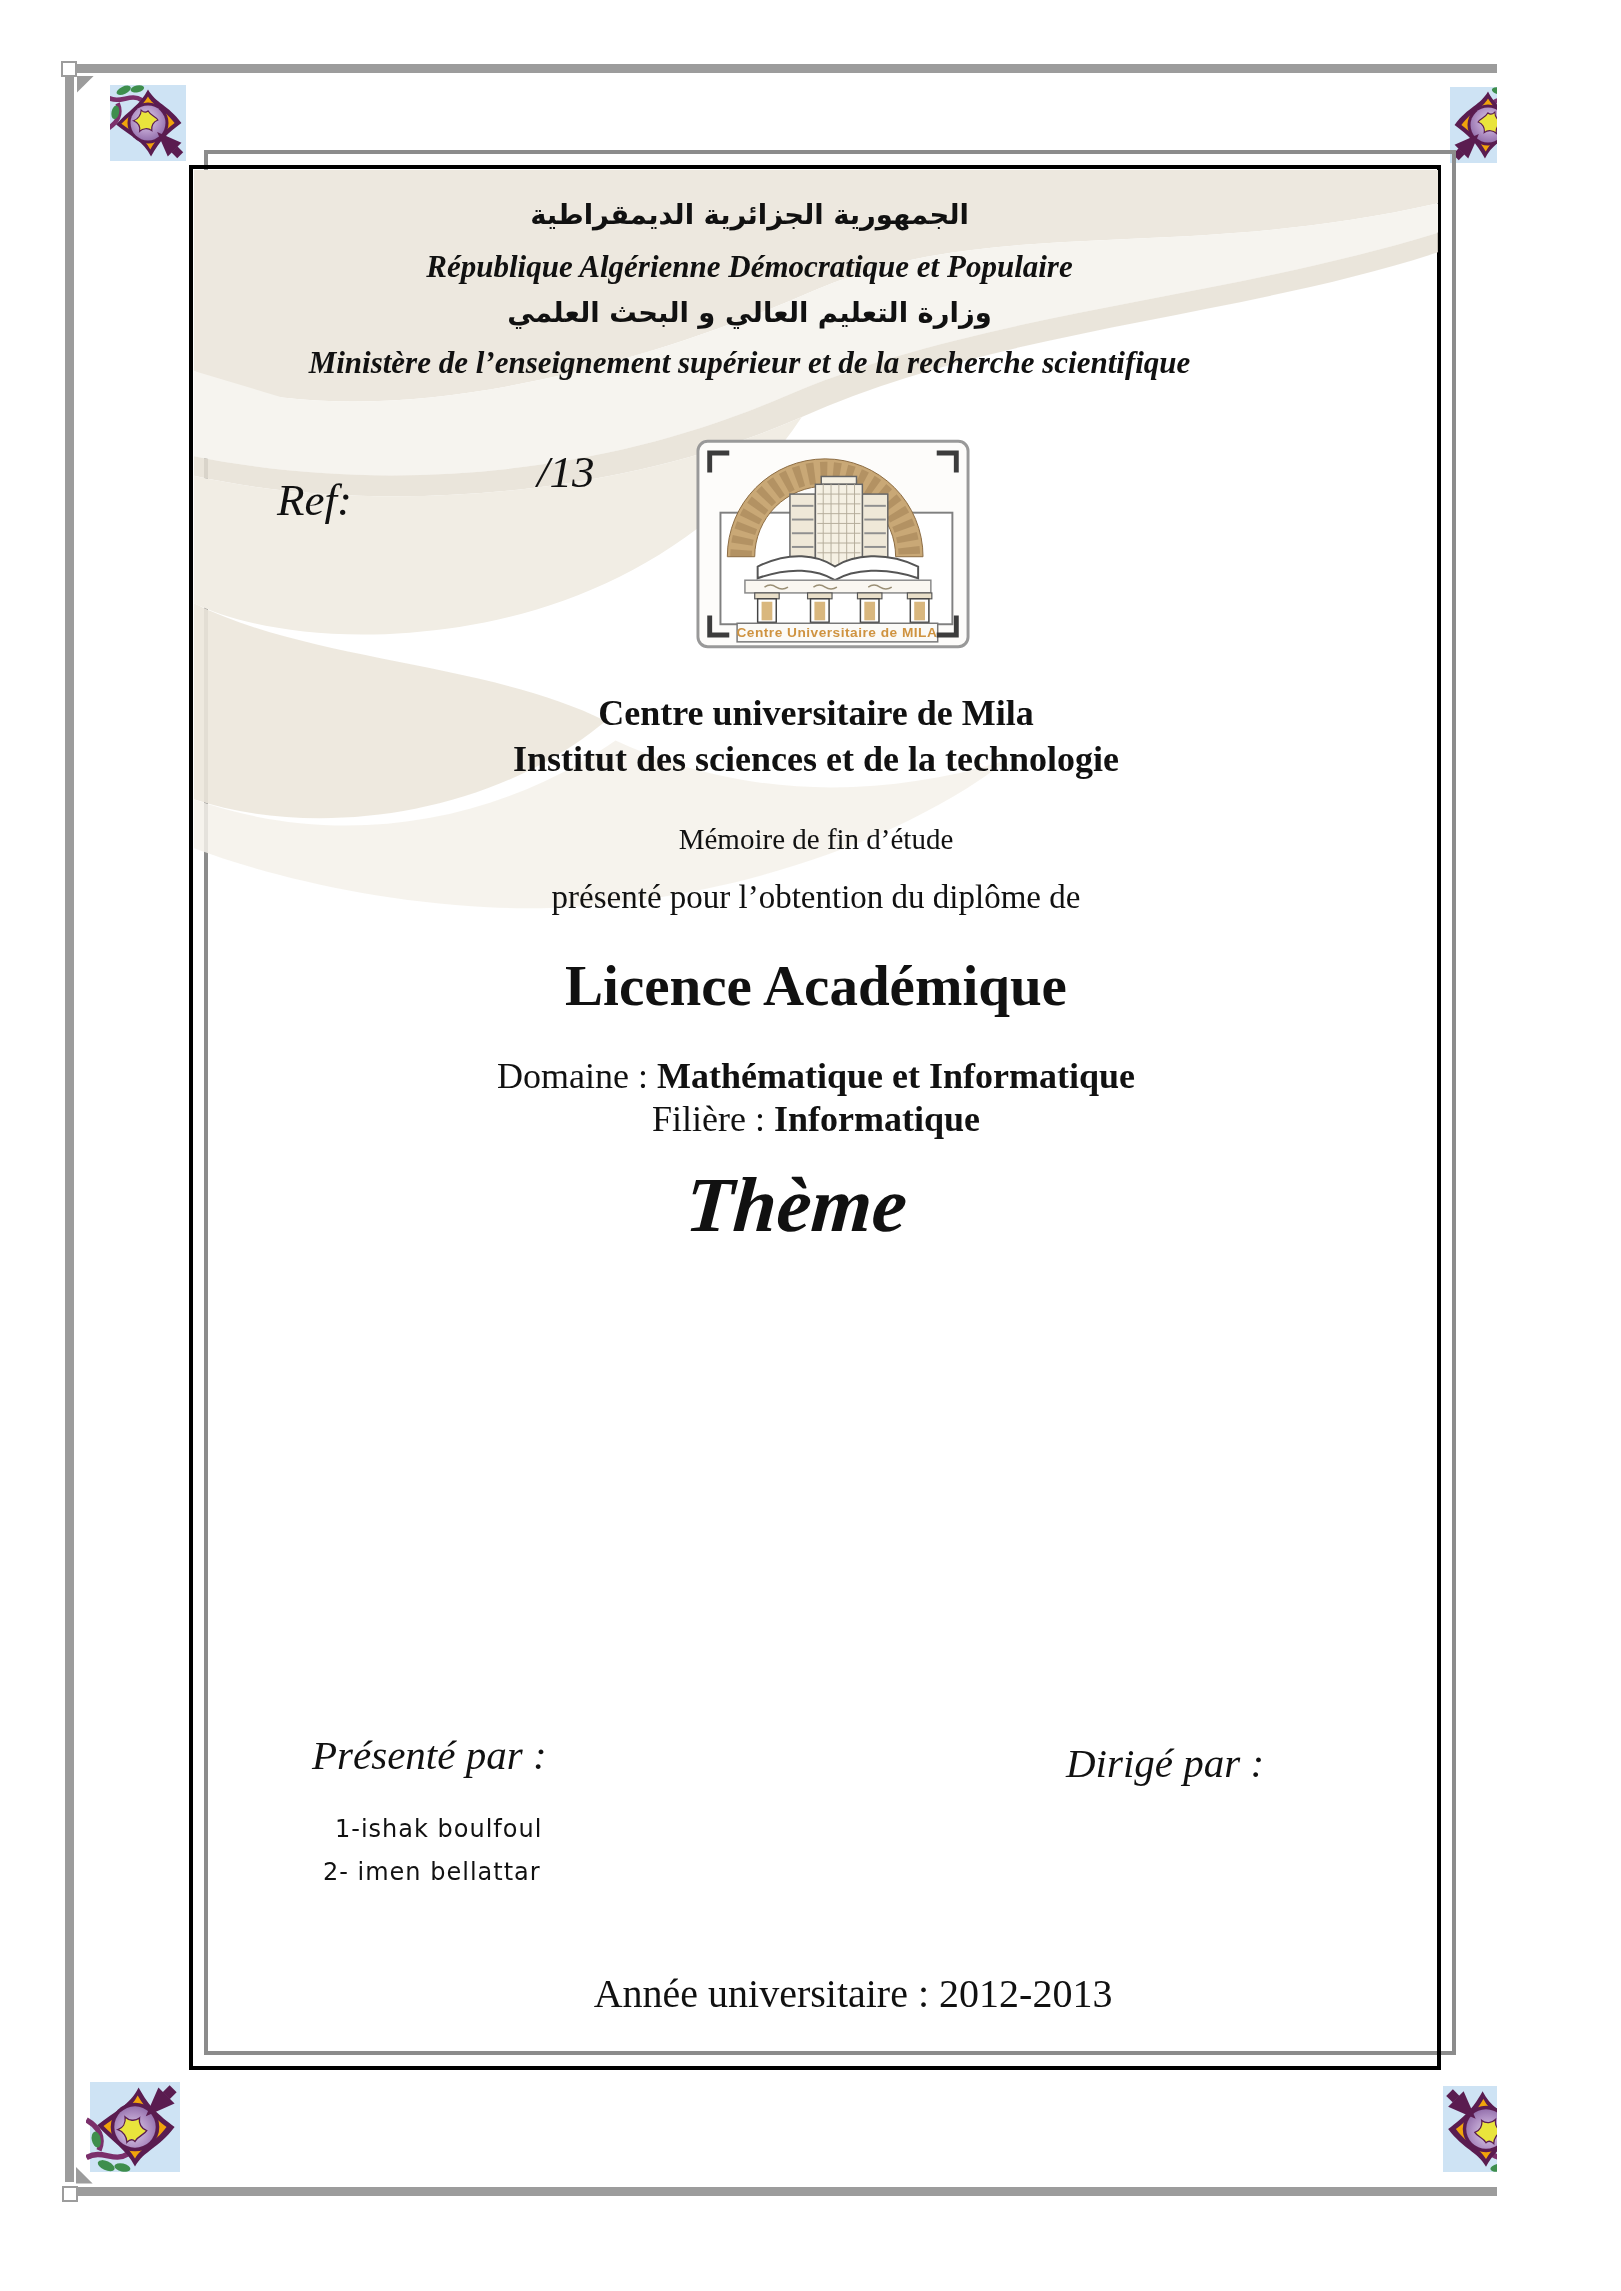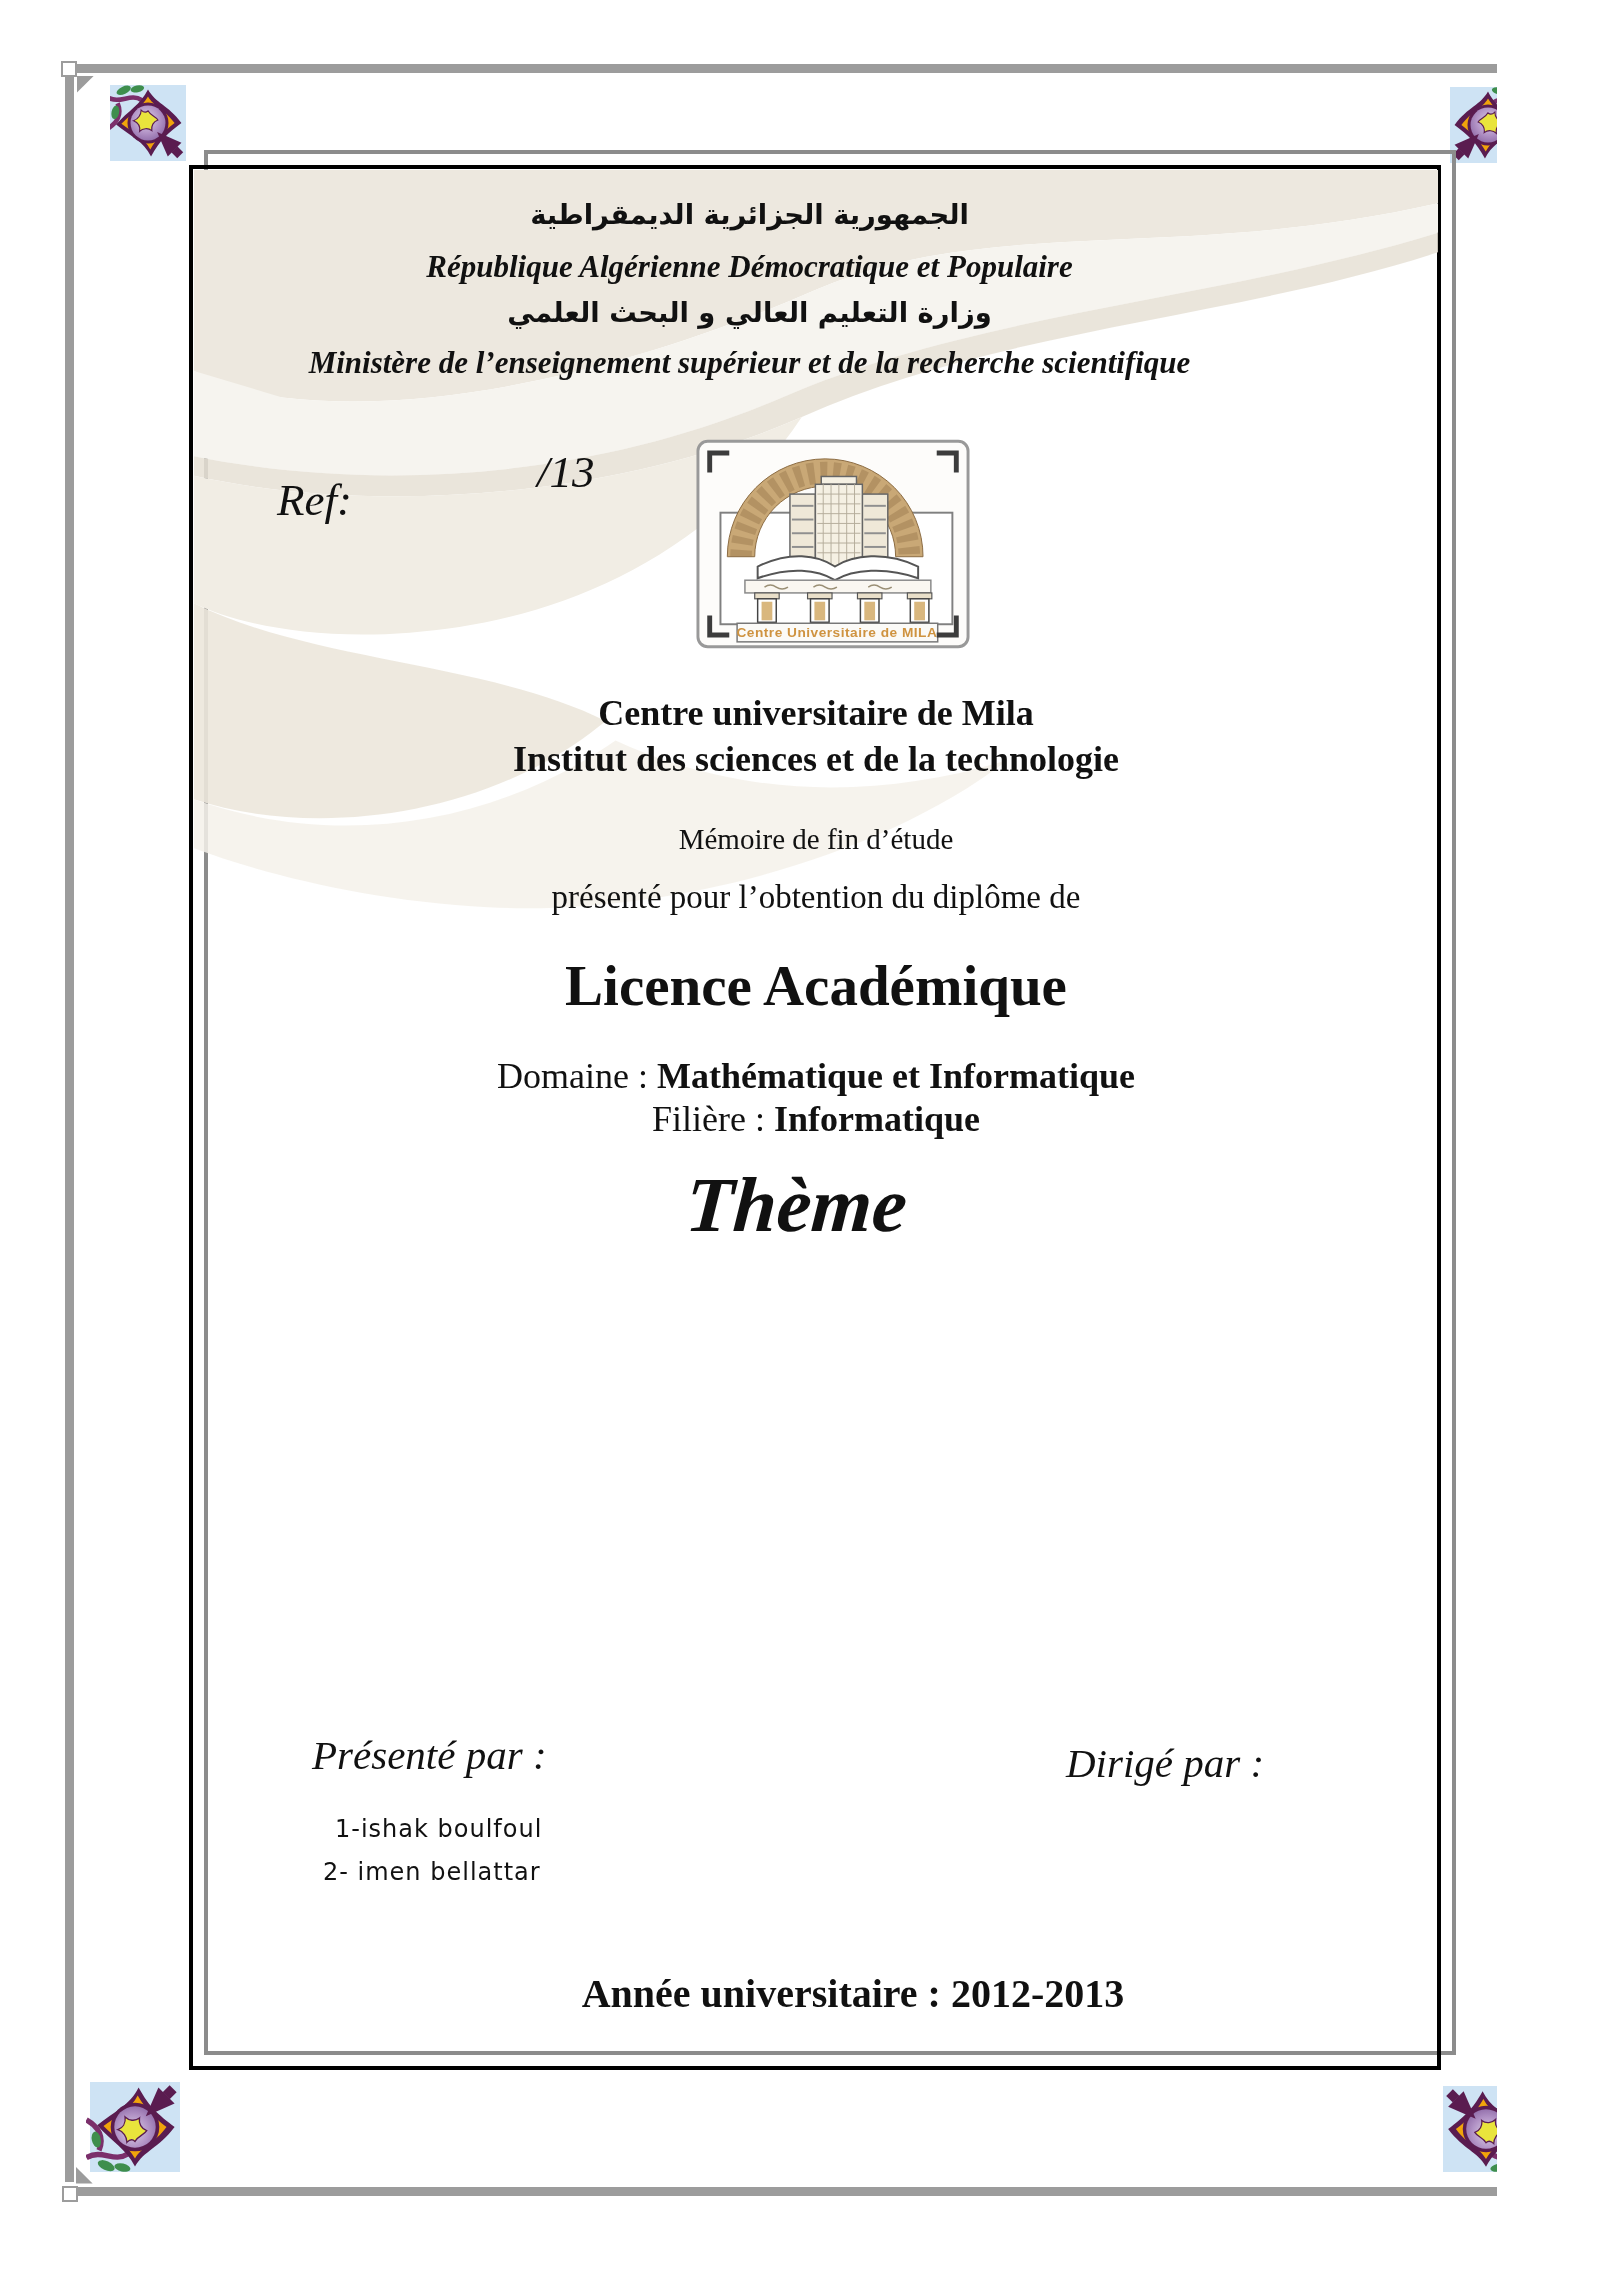--- a/index.html
+++ b/index.html
@@ -37,21 +37,21 @@
   .spike.bottom{bottom:-44px;transform:rotate(180deg);}
   .theme-line{position:relative;text-align:center;font-weight:bold;font-style:italic;font-size:44px;
               line-height:61px;color:var(--theme-text,#BDCDE1);}
   #theme-box .pad{padding-top:29px;}
   
   .par-label{font-style:italic;font-size:41px;}
   .name{font-family:"DejaVu Sans", sans-serif;font-size:24px;letter-spacing:1px;}
   .mline{font-size:36px;}
   .mline .pfx{font-size:46px;}
   .mline .sup{font-size:25.5px;position:relative;top:-19.6px;}
-  .annee{font-weight:bold;font-size:40px;}
+  .annee{font-weight:normal;font-size:40px;}
   svg{display:block;}
 </style>
 </head>
 <body>
 
 <div id="page">
 
   <svg width="0" height="0" style="position:absolute">
     <defs>
       <radialGradient id="lavg" cx="45%" cy="40%" r="65%">

